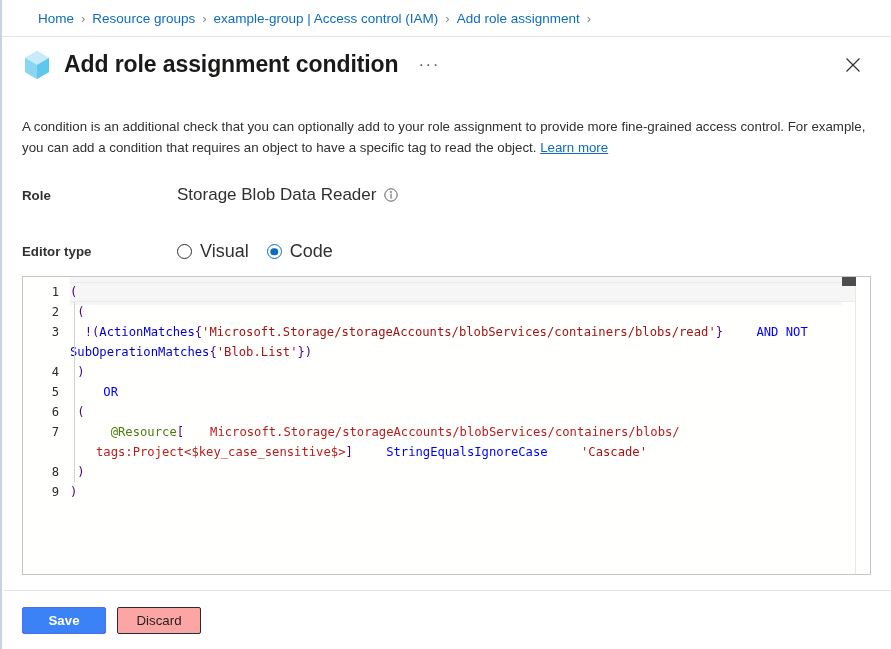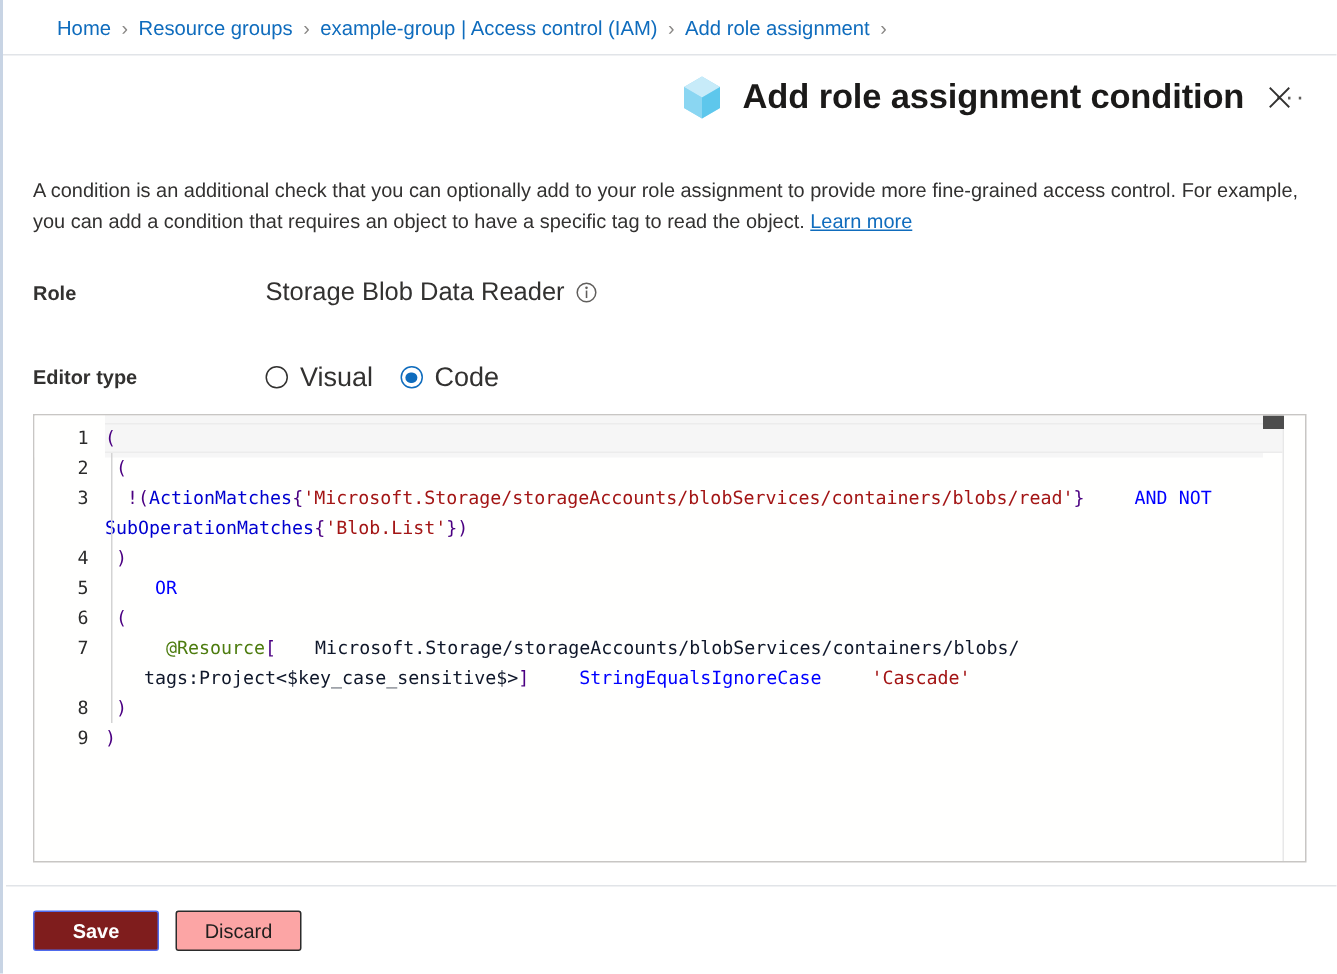--- a/index.html
+++ b/index.html
@@ -46,21 +46,20 @@
     user-select: none;
   }
 
   
   .title-row {
     height: 55px;
     display: flex;
     align-items: center;
     padding: 0 20px 0 20px;
     position: relative;
-    justify-content: flex-end;
   }
   .blade-icon {
     width: 30px;
     height: 32px;
     margin-right: 12px;
     flex: 0 0 auto;
     display: flex;
     align-items: center;
     justify-content: center;
   }
@@ -241,21 +240,21 @@
     width: 1px;
     background: #d3d3d3;
     z-index: 1;
   }
   
   .tk-kw     { color: #0000ff; }
   .tk-fn     { color: #0000d0; }
   .tk-str    { color: #a31515; }
   .tk-punct  { color: #4b0082; }
   .tk-at     { color: #4d7c0f; }
-  .tk-plain  { color: #0f172a; padding-left: 26px; }
+  .tk-plain  { color: #b91c1c; padding-left: 26px; }
 
   .v-scroll-track {
     position: absolute;
     right: 14px;
     top: 0;
     width: 14px;
     height: 100%;
     z-index: 4;
   }
   .v-scroll-thumb {
@@ -307,21 +306,21 @@
     font-family: "Liberation Sans", sans-serif;
     border-radius: 2px;
     cursor: pointer;
     box-sizing: border-box;
     display: inline-flex;
     align-items: center;
     justify-content: center;
     padding: 0 12px;
   }
   .btn-primary {
-    background: #7f1d1d;
+    background: #3b82f6;
     color: #ffffff;
     border: 1px solid #4f6bed;
     font-weight: 600;
     margin-right: 11px;
   }
   .btn-secondary {
     background: #fca5a5;
     color: #201f1e;
     border: 1px solid #2b2b2b;
   }

